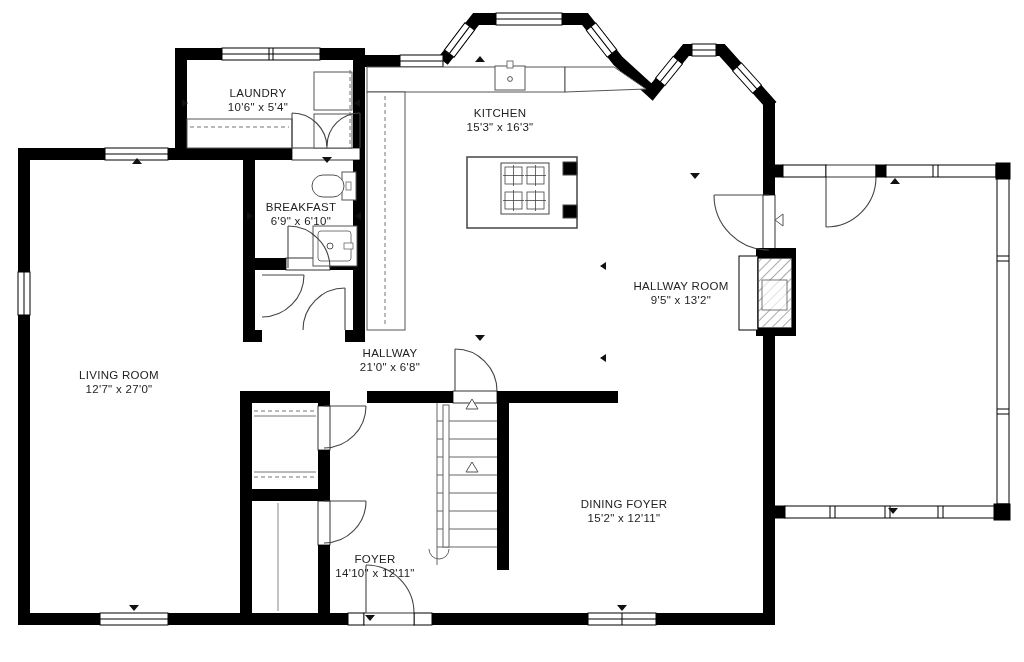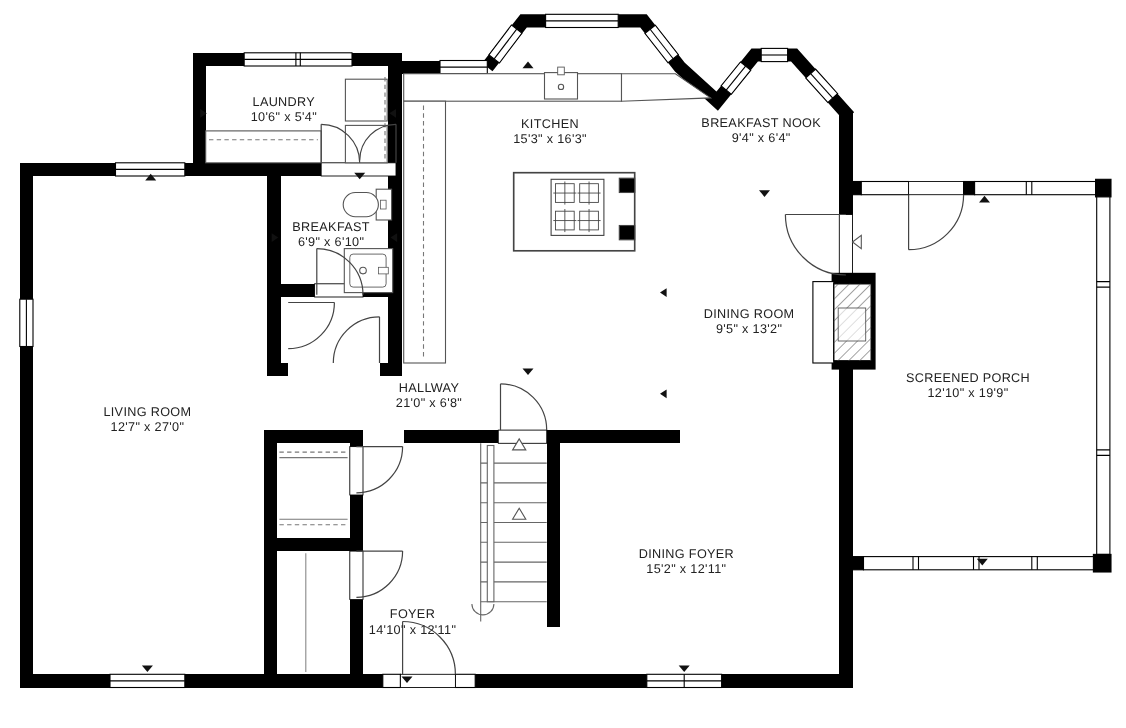--- a/index.html
+++ b/index.html
@@ -318,37 +318,29 @@
 </svg>
 
 <div class="room-label" style="left:258px;top:86px">
       <span class="nm">LAUNDRY</span>
       <span class="dm">10'6" x 5'4"</span>
     </div>
 <div class="room-label" style="left:500px;top:106px">
       <span class="nm">KITCHEN</span>
       <span class="dm">15'3" x 16'3"</span>
     </div>
-<div class="room-label" style="left:692px;top:105px">
-      <span class="nm">BREAKFAST NOOK</span>
-      <span class="dm">9'4" x 6'4"</span>
-    </div>
 <div class="room-label" style="left:301px;top:200px">
       <span class="nm">BREAKFAST</span>
       <span class="dm">6'9" x 6'10"</span>
     </div>
 <div class="room-label" style="left:681px;top:279px">
-      <span class="nm">DINING ROOM</span>
+      <span class="nm">HALLWAY ROOM</span>
       <span class="dm">9'5" x 13'2"</span>
     </div>
-<div class="room-label" style="left:880px;top:337px">
-      <span class="nm">SCREENED PORCH</span>
-      <span class="dm">12'10" x 19'9"</span>
-    </div>
-<div class="room-label" style="left:134px;top:368px">
+<div class="room-label" style="left:119px;top:368px">
       <span class="nm">LIVING ROOM</span>
       <span class="dm">12'7" x 27'0"</span>
     </div>
 <div class="room-label" style="left:390px;top:346px">
       <span class="nm">HALLWAY</span>
       <span class="dm">21'0" x 6'8"</span>
     </div>
 <div class="room-label" style="left:624px;top:497px">
       <span class="nm">DINING FOYER</span>
       <span class="dm">15'2" x 12'11"</span>

